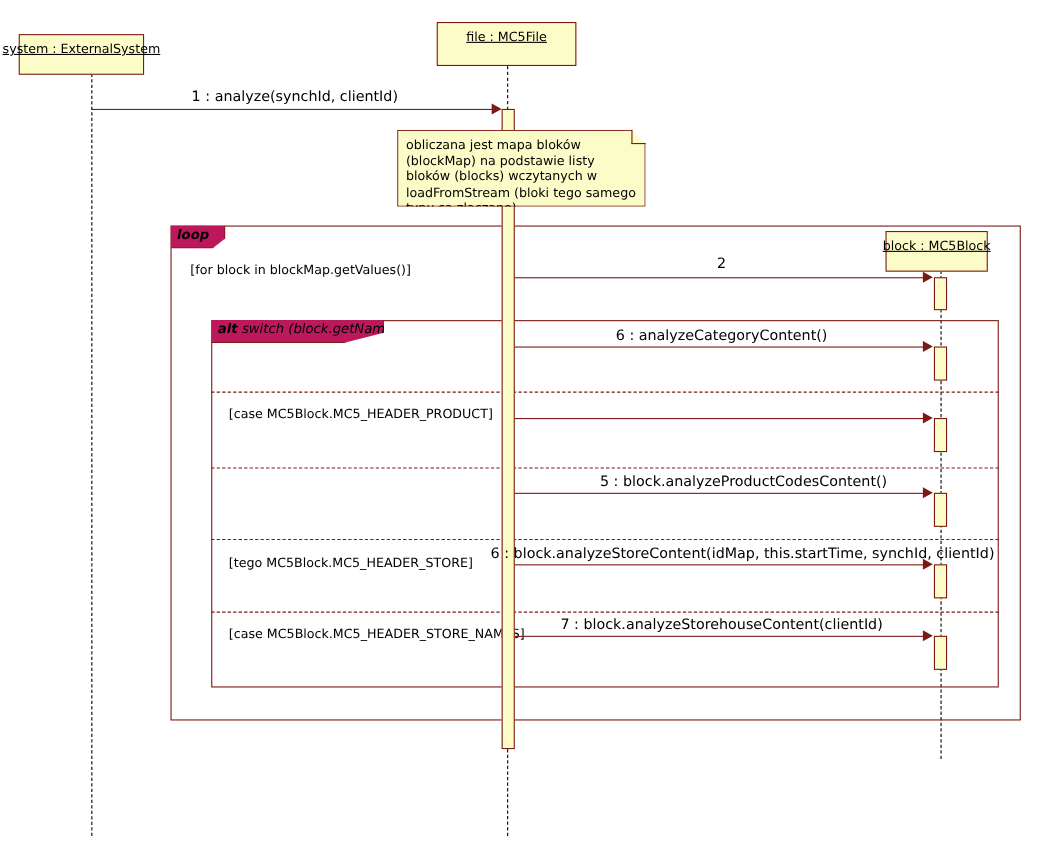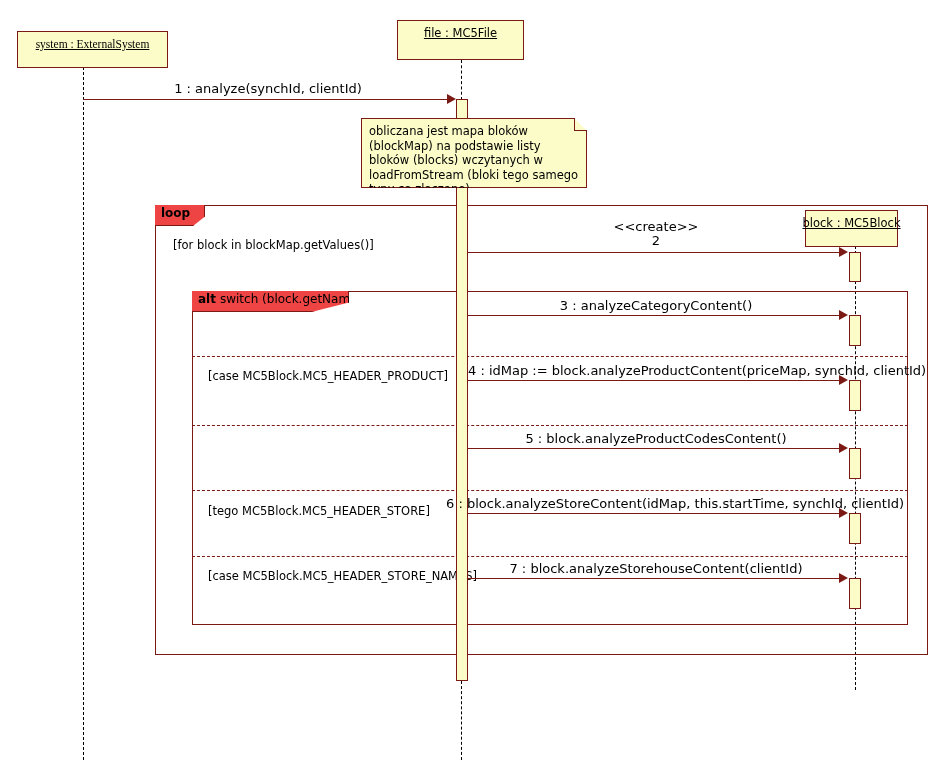--- a/index.html
+++ b/index.html
@@ -80,29 +80,30 @@
 
   
   .frag {
     position: absolute;
     border: 1.6px solid #7b1a14;
     box-sizing: border-box;
     background: transparent;
   }
   .frag-tab {
     position: absolute;
-    background: #ef4444;
+    background: #be185d;
     border-right: 1.6px solid #7b1a14;
     border-bottom: 1.6px solid #7b1a14;
     box-sizing: border-box;
     padding: 0 16px 1px 6px;
     font-size: 12px;
     line-height: 16px;
     white-space: nowrap;
     clip-path: polygon(0 0, 100% 0, 100% 55%, 76% 100%, 0 100%);
+    font-style: italic;
   }
   .frag-tab b { font-weight: bold; }
   .frag-tab .op { font-weight: normal; }
   .frag-guard {
     position: absolute;
     font-size: 11.5px;
     color: #000;
     white-space: nowrap;
     line-height: 14px;
   }
@@ -157,21 +158,21 @@
 
   <div class="frag-guard" style="left:208px; top:369px;">[case MC5Block.MC5_HEADER_PRODUCT]</div>
   <div class="frag-guard" style="left:208px; top:504px;">[tego MC5Block.MC5_HEADER_STORE]</div>
   <div class="frag-guard" style="left:208px; top:569px;">[case MC5Block.MC5_HEADER_STORE_NAMES]</div>
 
   <div class="frag-div" style="left:192px; top:356px; width:716px;"></div>
   <div class="frag-div" style="left:192px; top:425px; width:716px;"></div>
   <div class="frag-div" style="left:192px; top:490px; width:716px;"></div>
   <div class="frag-div" style="left:192px; top:556px; width:716px;"></div>
 
-  <div class="lifeline-box" style="left:17px; top:31px; width:151px; height:37px;font-family:Liberation Serif, serif;">
+  <div class="lifeline-box" style="left:17px; top:31px; width:114px; height:37px;">
     <span class="label">system : ExternalSystem</span>
   </div>
 
   <div class="lifeline-box" style="left:397px; top:20px; width:127px; height:40px;">
     <span class="label">file : MC5File</span>
   </div>
 
   <div class="lifeline-box" style="left:805px; top:210px; width:93px; height:37px;">
     <span class="label">block : MC5Block</span>
   </div>
@@ -184,34 +185,32 @@
   <div class="activation" style="left:849px; top:448px; width:12px; height:31px;"></div>
   <div class="activation" style="left:849px; top:513px; width:12px; height:31px;"></div>
   <div class="activation" style="left:849px; top:578px; width:12px; height:31px;"></div>
 
   <div class="msg-line" style="left:83px; top:99px; width:366px;"></div>
   <div class="msg-head" style="left:447px; top:94px;"></div>
   <div class="msg-label" style="left:83px; top:82px; width:370px;">1 : analyze(synchId, clientId)</div>
 
   <div class="msg-line" style="left:468px; top:252px; width:373px;"></div>
   <div class="msg-head" style="left:839px; top:247px;"></div>
-  <div class="msg-label" style="left:468px; top:220px; width:376px;">&lt;&lt;create&gt;&gt;</div>
   <div class="msg-label" style="left:468px; top:234px; width:376px;">2</div>
 
   <div class="msg-line" style="left:468px; top:315px; width:373px;"></div>
   <div class="msg-head" style="left:839px; top:310px;"></div>
-  <div class="msg-label" style="left:468px; top:299px; width:376px;">3 : analyzeCategoryContent()</div>
+  <div class="msg-label" style="left:468px; top:299px; width:376px;">6 : analyzeCategoryContent()</div>
 
   <div class="msg-line" style="left:468px; top:380px; width:373px;"></div>
   <div class="msg-head" style="left:839px; top:375px;"></div>
-  <div class="msg-label" style="left:468px; top:364px; width:376px;">4 : idMap := block.analyzeProductContent(priceMap, synchId, clientId)</div>
 
   <div class="msg-line" style="left:468px; top:448px; width:373px;"></div>
   <div class="msg-head" style="left:839px; top:443px;"></div>
-  <div class="msg-label" style="left:468px; top:432px; width:376px;">5 : block.analyzeProductCodesContent()</div>
+  <div class="msg-label" style="left:468px; top:432px; width:376px;padding-left:20px;">5 : block.analyzeProductCodesContent()</div>
 
   <div class="msg-line" style="left:468px; top:513px; width:373px;"></div>
   <div class="msg-head" style="left:839px; top:508px;"></div>
   <div class="msg-label" style="left:446px; top:497px; width:388px;">6 : block.analyzeStoreContent(idMap, this.startTime, synchId, clientId)</div>
 
   <div class="msg-line" style="left:468px; top:578px; width:373px;"></div>
   <div class="msg-head" style="left:839px; top:573px;"></div>
   <div class="msg-label" style="left:468px; top:562px; width:376px;">7 : block.analyzeStorehouseContent(clientId)</div>
 
   <div class="note" style="left:361px; top:118px; width:226px; height:70px;">

